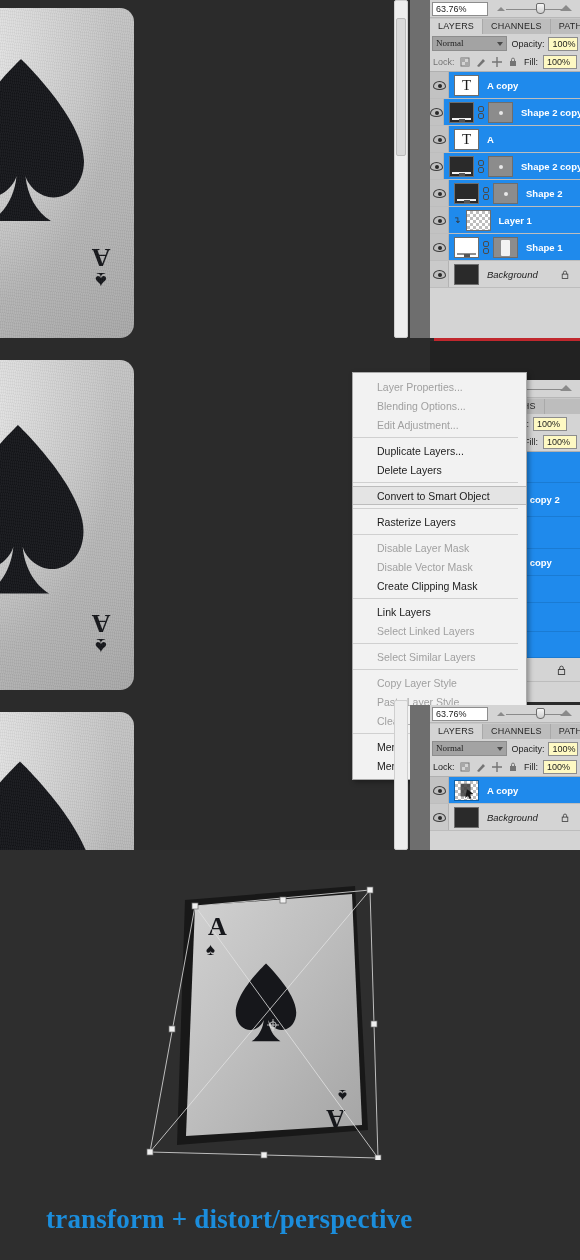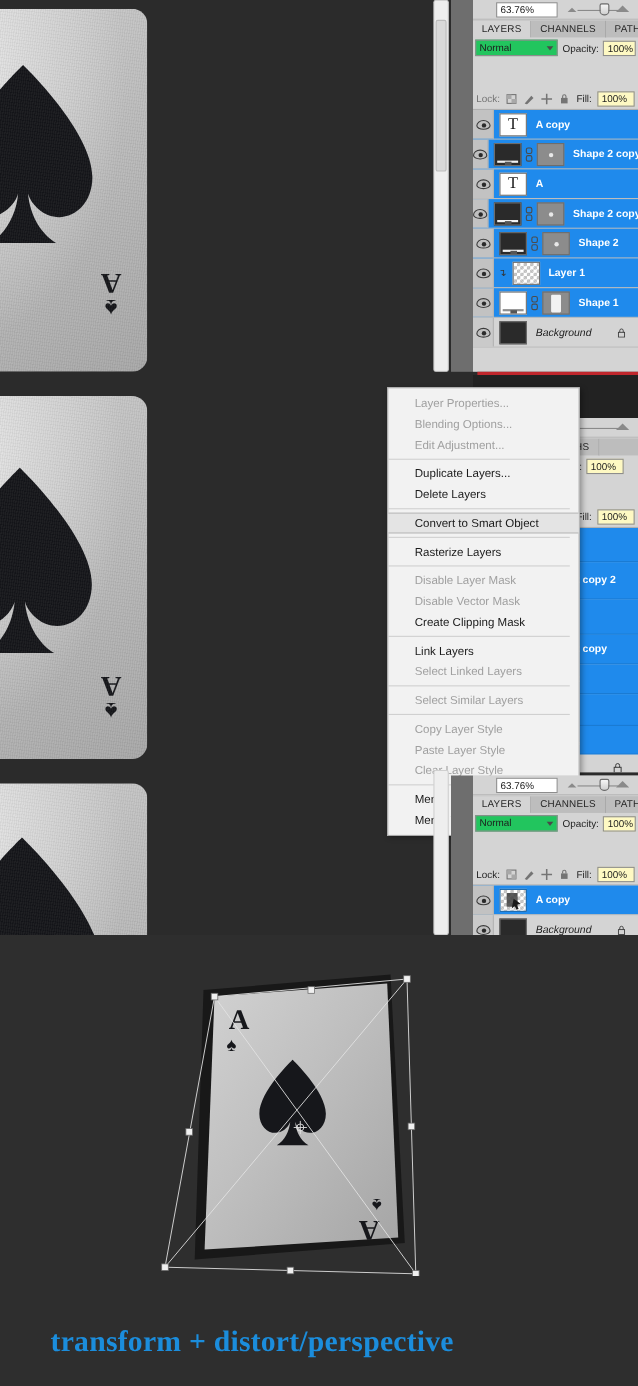--- a/index.html
+++ b/index.html
@@ -42,21 +42,21 @@
     font-family: "Liberation Sans", sans-serif;
     color: #1d1d1d;
     overflow: hidden;
   }
   .zoomrow {
     height: 18px; display:flex; align-items:center;
     background:#d4d4d4; border-bottom:1px solid #b7b7b7; padding-left:2px;
   }
   .zoomfield {
     width:56px;height:14px;background:#fff;border:1px solid #8d8d8d;
-    font-size:9px;line-height:12px;padding-left:3px;margin-left:19px;
+    font-size:9px;line-height:12px;padding-left:3px;
   }
   .slidewrap{position:relative;flex:1;height:14px;margin:0 6px;}
   .slidewrap .track{position:absolute;top:7px;left:12px;right:12px;height:1px;background:#8a8a8a;}
   .slidewrap .knob{position:absolute;top:1px;left:52%;width:9px;height:11px;border:1px solid #6c6c6c;
     border-radius:2px 2px 4px 4px;background:linear-gradient(#f6f6f6,#cfcfcf);}
   .slidewrap .mtri{position:absolute;top:5px;left:3px;width:0;height:0;
     border-left:4px solid transparent;border-right:4px solid transparent;border-bottom:4px solid #8a8a8a;}
   .slidewrap .btri{position:absolute;top:3px;right:2px;width:0;height:0;
     border-left:6px solid transparent;border-right:6px solid transparent;border-bottom:6px solid #8a8a8a;}
 
@@ -64,32 +64,33 @@
   .tab {
     font-size:9px; padding:2px 8px 2px 8px; height:15px; line-height:11px;
     border-right:1px solid #a9a9a9; color:#272727; letter-spacing:.2px;
   }
   .tab.active { background:#d4d4d4; font-weight:400; }
   .tab.inactive { background:#bdbdbd;text-align:right; }
   .tabfill { flex:1; background:#bdbdbd; height:15px; }
 
   .blendrow { height:19px; display:flex; align-items:center; padding:0 2px; gap:4px; background:#d4d4d4;}
   .selectbox {
-    width:88px;height:15px;background:#22c55e;border:1px solid #8d8d8d;
+    width:88px;height:15px;background:#a3a3a3;border:1px solid #8d8d8d;
     font-size:9px;line-height:13px;padding-left:3px;display:flex;align-items:center;
     justify-content:space-between;
+    font-family:Liberation Serif, serif;
   }
   .selectbox .caret{border-left:3px solid transparent;border-right:3px solid transparent;
     border-top:4px solid #4a4a4a;margin-right:3px;}
   .lbl { font-size:9px; color:#1d1d1d; }
   .numbox{width:34px;height:14px;background:#fef9c3;border:1px solid #8d8d8d;font-size:9px;
     line-height:12px;text-align:left;padding-left:3px;}
 
   .lockrow{height:19px;display:flex;align-items:center;padding:0 3px;gap:5px;
-    background:#d4d4d4;border-bottom:1px solid #b0b0b0;margin-top:28px;}
+    background:#d4d4d4;border-bottom:1px solid #b0b0b0;}
   .lockicons{display:flex;align-items:center;gap:6px;}
   .lockicon{width:10px;height:10px;opacity:.75;}
 
   
   .layerrow{
     height:27px;display:flex;align-items:center;
     border-bottom:1px solid #bdbdbd;background:#d4d4d4;position:relative;
   }
   .layerrow.sel{background:#1f8aec;}
   .eyecell{width:19px;height:100%;display:flex;align-items:center;justify-content:center;
@@ -379,21 +380,21 @@
       <svg class="lockglyph" viewBox="0 0 10 11" style="right:14px;top:7px;width:9px;height:10px;">
           <rect x="1.5" y="5" width="7" height="5.5" fill="none" stroke="#3a3a3a"></rect>
           <path d="M3 5 V3.2 a2 2 0 0 1 4 0 V5" fill="none" stroke="#3a3a3a"></path>
         </svg>
     </div>
   </div>
 
   <div style="position:absolute;left:410px;top:393px;width:20px;height:309px;background:#6e6e6e;"></div>
   <div class="scrollbar" style="left:394px;top:393px;width:14px;height:309px;background:#eeeeee;"></div>
 
-  <div class="ctxmenu" style="left:352px;top:352px;width:175px;">
+  <div class="ctxmenu" style="left:352px;top:372px;width:175px;">
     <div class="mi dim">Layer Properties...</div>
     <div class="mi dim">Blending Options...</div>
     <div class="mi dim">Edit Adjustment...</div>
     <div class="sep"></div>
     <div class="mi">Duplicate Layers...</div>
     <div class="mi">Delete Layers</div>
     <div class="sep"></div>
     <div class="mi hl">Convert to Smart Object</div>
     <div class="sep"></div>
     <div class="mi">Rasterize Layers</div>

